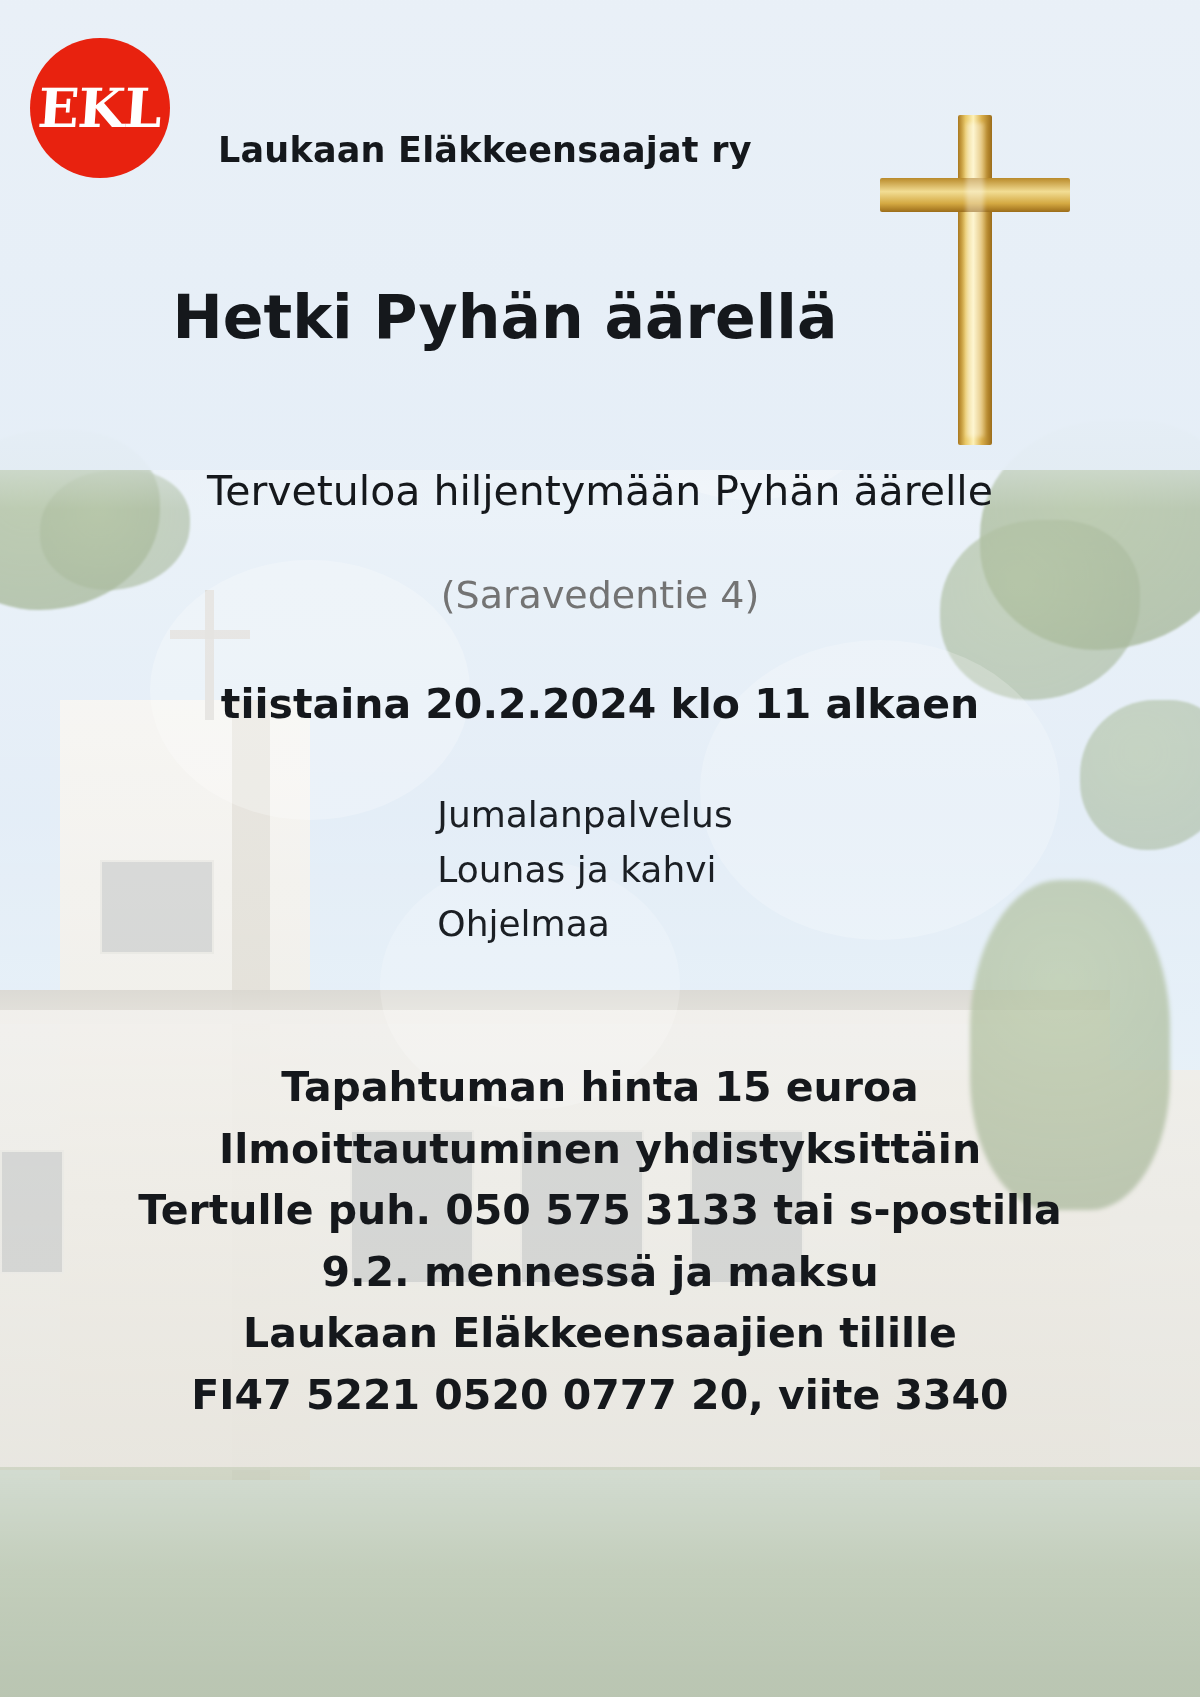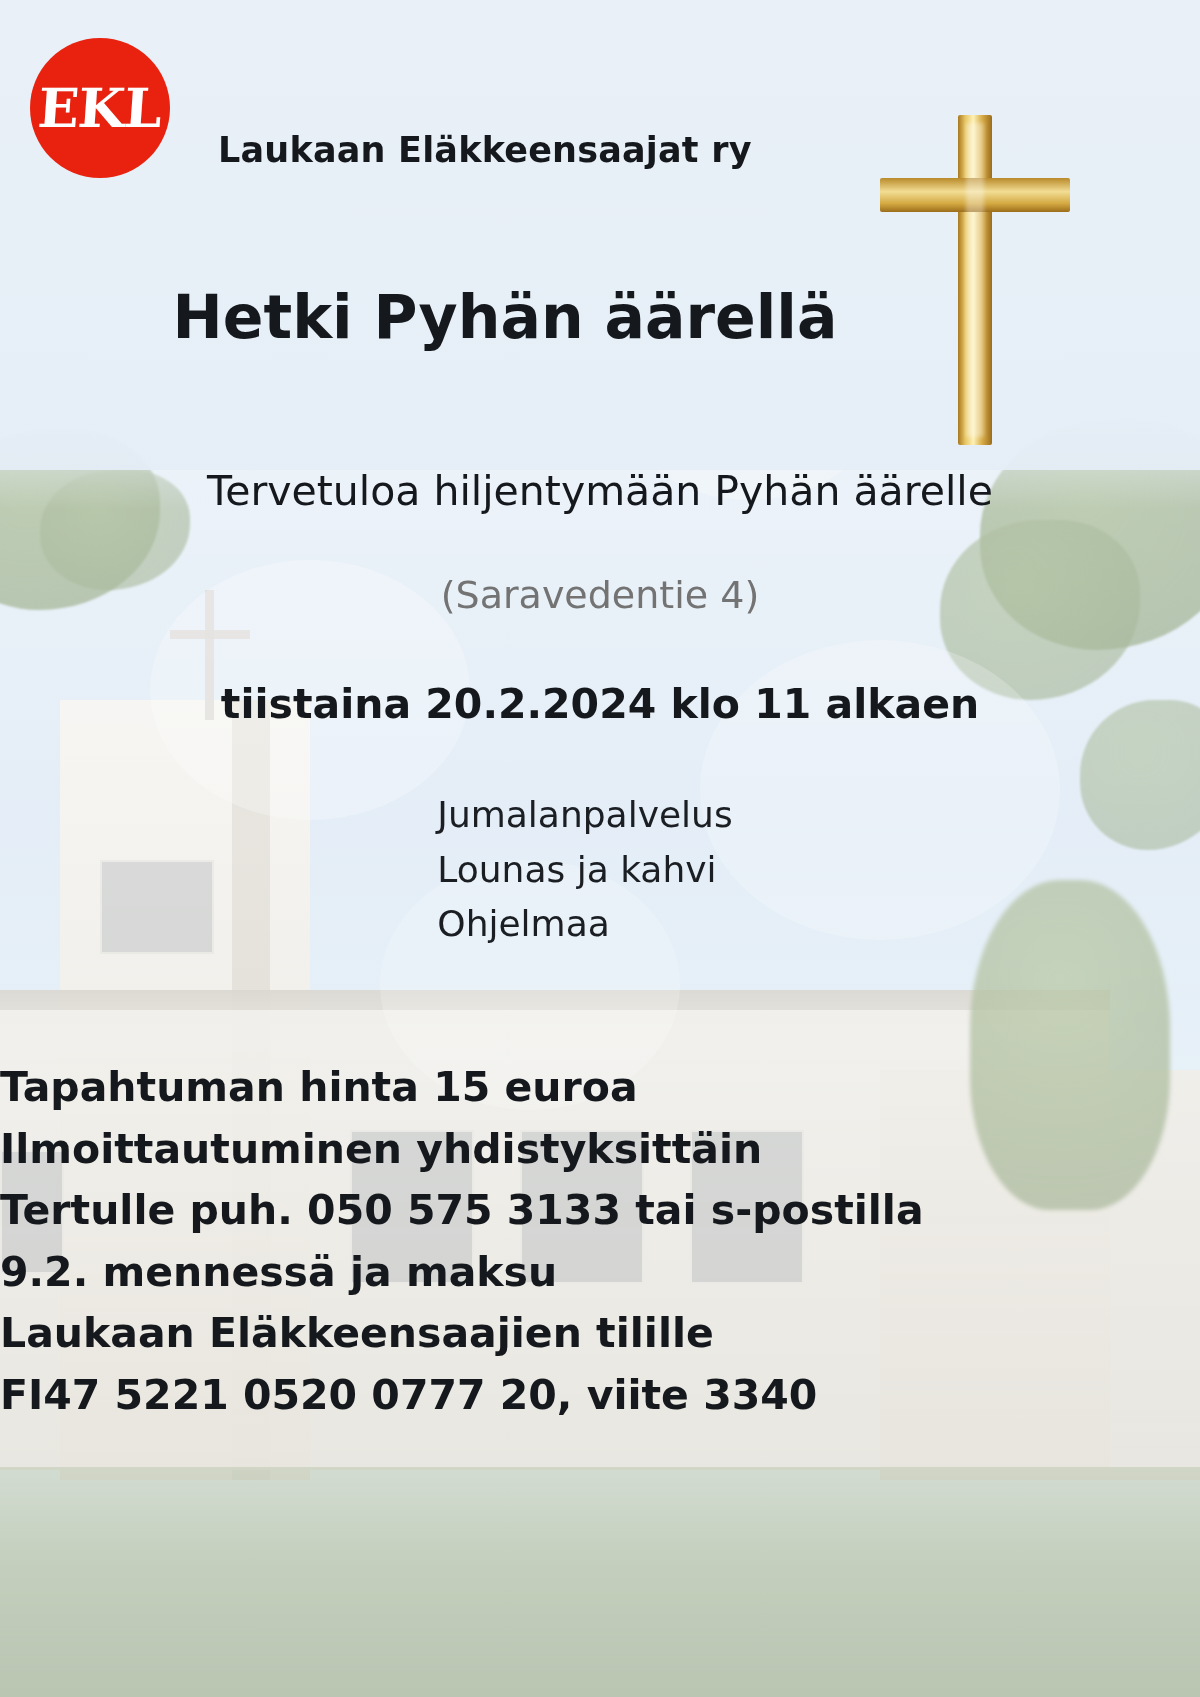--- a/index.html
+++ b/index.html
@@ -299,20 +299,21 @@
     display: inline-block;
     text-align: left;
     transform: translateX(-15px);
   }
 
   .details {
     position: absolute;
     left: 0;
     top: 1057px;
     width: 1200px;
+    text-align: center;
     font-size: 41px;
     font-weight: bold;
     line-height: 1.5;
     color: #15181c;
   }
   .details .line {
     display: block;
     white-space: nowrap;
   }
 </style>

